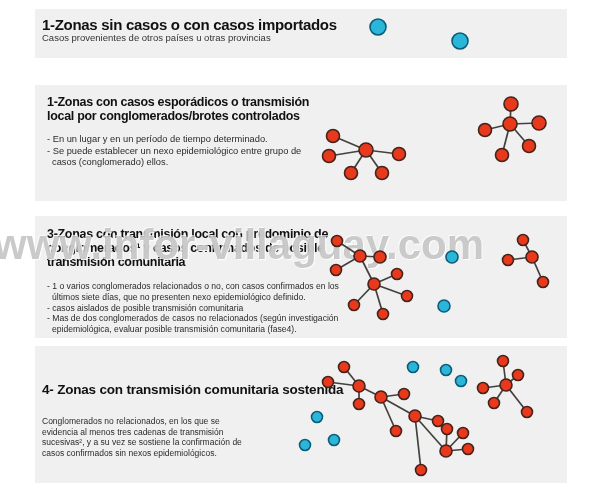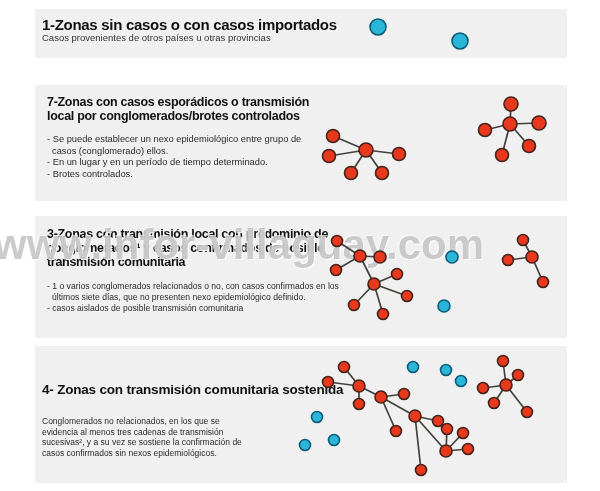--- a/index.html
+++ b/index.html
@@ -40,31 +40,31 @@
 <div class="page">
 
   <div class="band" id="band1"></div>
   <div class="band" id="band2"></div>
   <div class="band" id="band3"></div>
   <div class="band" id="band4"></div>
 
   <div class="txt title" id="s1-title">1-Zonas sin casos o con casos importados</div>
   <div class="txt" id="s1-sub">Casos provenientes de otros países u otras provincias</div>
 
-  <div class="txt title" id="s2-title">7-Zonas con casos esporádicos o transmisión local por conglomerados/brotes controlados</div>
+  <div class="txt title" id="s2-title">1-Zonas con casos esporádicos o transmisión local por conglomerados/brotes controlados</div>
   <div class="txt" id="s2-bullets">
+      <div class="bullet">- En un lugar y en un período de tiempo determinado.</div>
       <div class="bullet">- Se puede establecer un nexo epidemiológico entre grupo de casos (conglomerado) ellos.</div>
-      <div class="bullet">- En un lugar y en un período de tiempo determinado.</div>
-      <div class="bullet">- Brotes controlados.</div>
     </div>
 
   <div class="txt title" id="s3-title">3-Zonas con transmisión local con predominio de conglomerados¹ y casos confirmados de posible transmisión comunitaria</div>
   <div class="txt" id="s3-bullets">
       <div class="bullet">- 1 o varios conglomerados relacionados o no, con casos confirmados en los últimos siete días, que no presenten nexo epidemiológico definido.</div>
       <div class="bullet">- casos aislados de posible transmisión comunitaria</div>
+      <div class="bullet">- Mas de dos conglomerados de casos no relacionados (según investigación epidemiológica, evaluar posible transmisión comunitaria (fase4).</div>
     </div>
 
   <div class="txt title" id="s4-title">4- Zonas con transmisión comunitaria sostenida</div>
   <div class="txt" id="s4-body">Conglomerados no relacionados, en los que se evidencia al menos tres cadenas de transmisión sucesivas², y a su vez se sostiene la confirmación de casos confirmados sin nexos epidemiológicos.</div>
 
   <div id="watermark">www.infor-villaguay.com</div>
 
   <svg id="net-svg" width="600" height="491" viewBox="0 0 600 491">
       <g>
         <circle cx="378" cy="27" r="8" fill="#29b6d9" stroke="#0d5c77" stroke-width="1.6"></circle>

